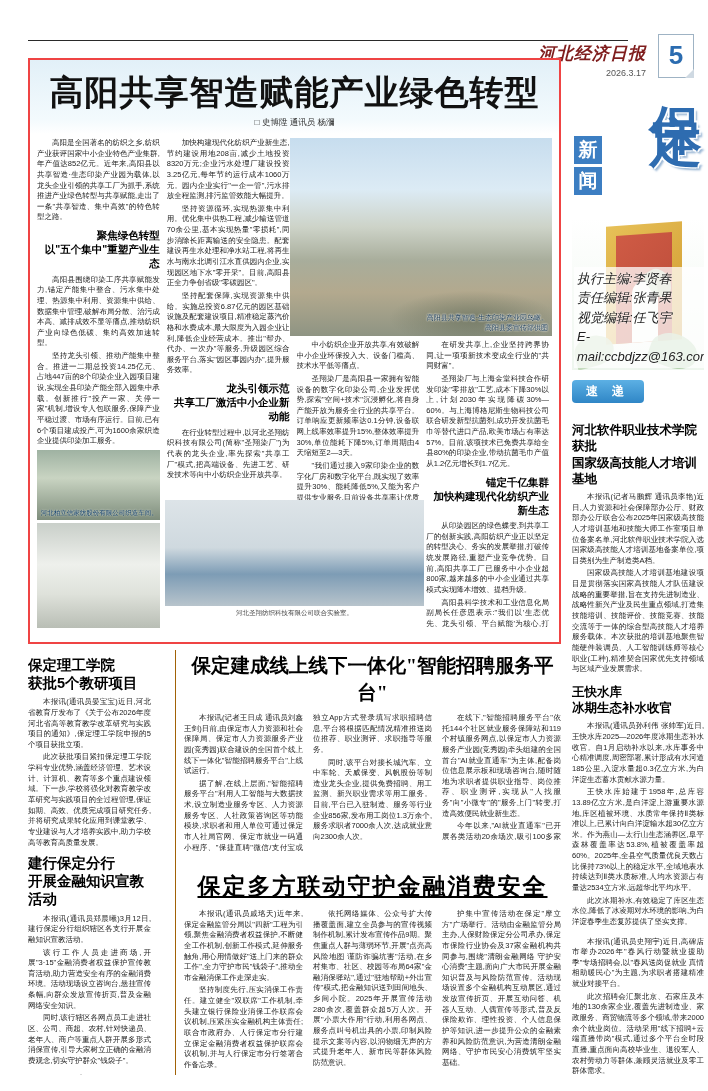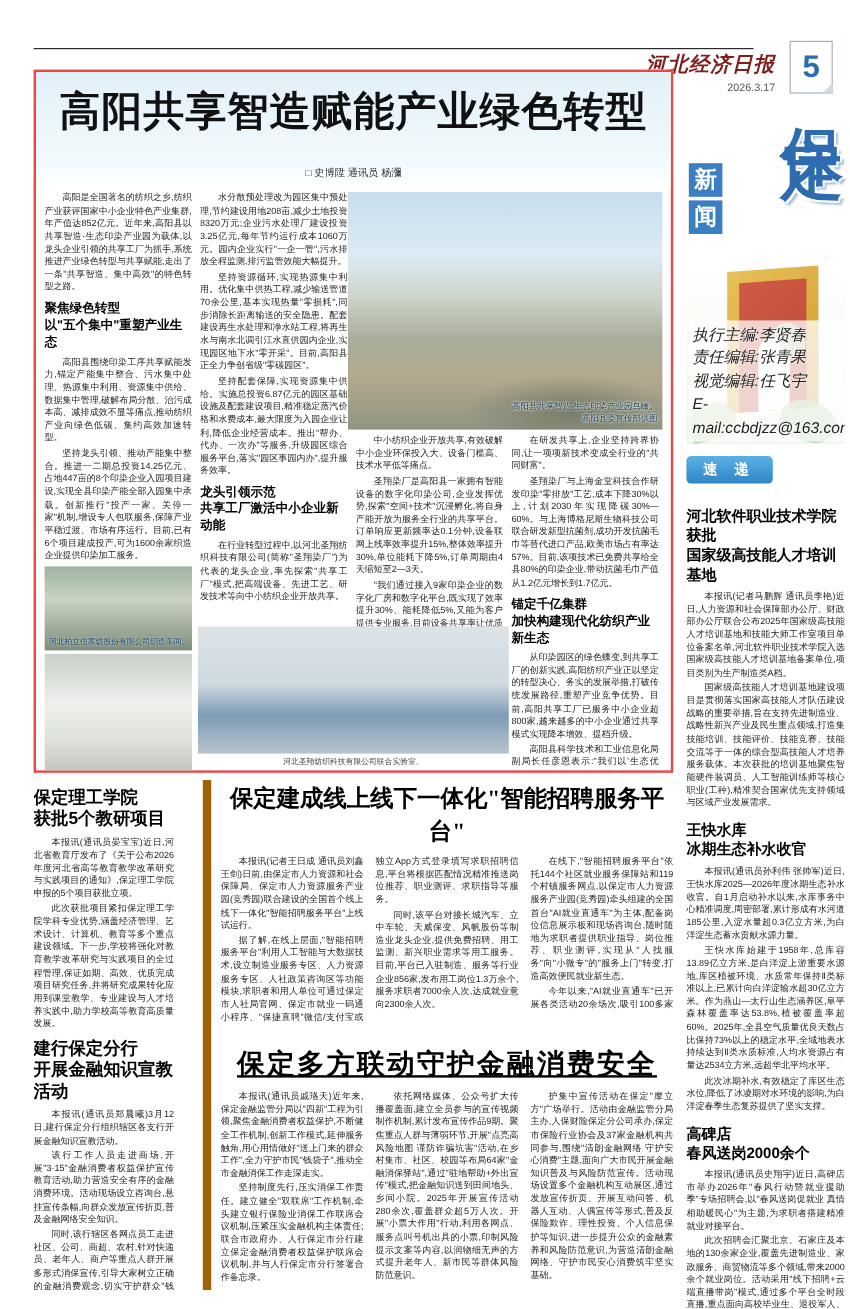--- a/index.html
+++ b/index.html
@@ -23,43 +23,43 @@
             border-left:9px solid transparent; border-bottom:9px solid #cfd9e2; }
 
   .content { position:absolute; left:28px; top:58px; right:4px; bottom:4px; display:flex; gap:7px; }
   .left-main { width:533px; flex:none; }
   .rail { flex:1; position:relative; padding-left:4px; }
 
   
   .main-box { border:2px solid #ef4444; height:586px; overflow:hidden; background:#fff; position:relative; }
   .m-head { background:linear-gradient(to bottom,#e2f0f8 0%,#f3fafd 80%,#ffffff 100%); padding:10px 6px 2px; text-align:center; }
   .m-head h1 { font-size:34px; font-weight:bold; letter-spacing:1px; color:#111; white-space:nowrap; }
-  .byline { font-size:8.5px; color:#333; margin:23px 0 3px; }
+  .byline { font-size:8.5px; color:#333; margin:1px 0 3px; }
   .m-body { position:relative; height:498px; padding:4px 7px; display:flex; gap:7px; overflow:hidden; }
   .mcol { width:calc(25% - 6px); flex:none; overflow:hidden; }
   .mcol p { font-size:7.5px; line-height:1.42; text-align:justify; text-indent:2em; margin-bottom:2px; color:#222; }
-  .mcol h3 { font-size:10.5px; text-align:left; line-height:1.35; margin:5px 0 4px; color:#000; }
+  .mcol h3 { font-size:10.5px; text-align:right; line-height:1.35; margin:5px 0 4px; color:#000; }
   .spacer200 { height:202px; }
   .aerial { position:absolute; top:4px; right:7px; width:262px; height:198px;
     background:linear-gradient(to bottom,#c7ddee 0%,#dcebf5 26%,#cdd3c8 45%,#a8ad9b 62%,#b3a98e 78%,#8e9483 100%); }
   .aerial:before { content:""; position:absolute; left:0; bottom:0; width:100%; height:44%;
     background:radial-gradient(120px 40px at 70% 80%, rgba(90,100,80,.55), transparent 70%); }
   .aerial-cap { position:absolute; right:4px; bottom:3px; text-align:right; font-size:7px; line-height:1.4;
     color:#10324f; text-shadow:0 0 2px #fff,0 0 2px #fff; }
   .ph { position:relative; width:100%; margin-top:3px; }
   .ph1 { height:70px; background:linear-gradient(to bottom,#9fb2a2 0%,#c9d4c2 40%,#7e8d7c 100%); }
   .ph2 { height:118px; background:linear-gradient(to bottom,#c9cfc9 0%,#eef0ec 35%,#dfe2db 60%,#aab0a6 100%); }
   .ph-cap { font-size:6.5px; color:#13406b; text-shadow:0 0 2px #fff; position:absolute; left:2px; bottom:2px; right:2px; text-align:right; }
   .photo3 { position:absolute; left:calc(25% + 3px); top:366px; width:calc(50% - 6px); height:106px;
     background:linear-gradient(to bottom,#dde4e8 0%,#cfd9df 45%,#7d9cb5 70%,#b8c4cc 100%); }
   .photo3 .below { position:absolute; left:0; right:0; bottom:-12px; text-align:center; color:#444; text-shadow:none; font-size:6.5px; }
 
   
   .bottom { display:flex; margin-top:6px; gap:8px; height:425px; overflow:hidden; }
-  .bcol { width:148px; flex:none; border-right:7px solid #a16207; padding-right:24px; overflow:hidden; }
+  .bcol { width:148px; flex:none; border-right:1px solid #a16207; padding-right:24px; overflow:hidden; }
   .bcol h2 { font-size:14.5px; line-height:1.25; margin:6px 0 5px; color:#000; }
   .bcol p, .rail p, .cols3 p { font-size:7.5px; line-height:1.42; text-align:justify; text-indent:2em; margin-bottom:2px; color:#222; }
   .bmid { flex:1; overflow:hidden; }
   .bmid h2 { font-family:"Liberation Serif","DejaVu Serif",serif; font-weight:bold; text-align:center; color:#000; }
   .h-m1 { font-size:19.5px; letter-spacing:0px; margin:2px 0 7px; }
   .h-m2 { font-size:23px; letter-spacing:2px; margin:10px 0 7px;text-decoration:underline; }
   .cols3 { column-count:3; column-gap:10px; height:148px; overflow:hidden; }
   .cols3.tall { height:172px; }
 
   
@@ -129,21 +129,21 @@
             <p>坚持龙头引领、推动产能集中整合。推进一二期总投资14.25亿元、占地447亩的8个印染企业入园项目建设,实现全县印染产能全部入园集中承载。创新推行"投产一家、关停一家"机制,增设专人包联服务,保障产业平稳过渡、市场有序运行。目前,已有6个项目建成投产,可为1600余家织造企业提供印染加工服务。</p>
             <div class="ph ph1">
               <div class="ph-cap">河北柏立信家纺股份有限公司织造车间。</div>
             </div>
             <div class="ph ph2">
               
             </div>
           </div>
 
           <div class="mcol c2">
-            <p>水分散预处理改为园区集中预处理,节约建设用地208亩,减少土地投资8320万元;企业污水处理厂建设投资3.25亿元,每年节约运行成本1060万元。园内企业实行"一企一管",污水排放全程监测,排污监管效能大幅提升。</p>
+            <p>加快构建现代化纺织产业新生态,节约建设用地208亩,减少土地投资8320万元;企业污水处理厂建设投资3.25亿元,每年节约运行成本1060万元。园内企业实行"一企一管",污水排放全程监测,排污监管效能大幅提升。</p>
             <p>坚持资源循环,实现热源集中利用。优化集中供热工程,减少输送管道70余公里,基本实现热量"零损耗",同步消除长距离输送的安全隐患。配套建设再生水处理和净水站工程,将再生水与南水北调引江水直供园内企业,实现园区地下水"零开采"。目前,高阳县正全力争创省级"零碳园区"。</p>
             <p>坚持配套保障,实现资源集中供给。实施总投资6.87亿元的园区基础设施及配套建设项目,精准稳定蒸汽价格和水费成本,最大限度为入园企业让利,降低企业经营成本。推出"帮办、代办、一次办"等服务,升级园区综合服务平台,落实"园区事园内办",提升服务效率。</p>
             <h3>
               <span>龙头引领示范</span><br>
               <span>共享工厂激活中小企业新动能</span>
             </h3>
             <p>在行业转型过程中,以河北圣翔纺织科技有限公司(简称"圣翔染厂")为代表的龙头企业,率先探索"共享工厂"模式,把高端设备、先进工艺、研发技术等向中小纺织企业开放共享。</p>
           </div>
 
           <div class="mcol c3">
@@ -265,24 +265,20 @@
         <h2>
           <span>王快水库</span><br>
           <span>冰期生态补水收官</span>
         </h2>
         <p>本报讯(通讯员孙利伟 张帅军)近日,王快水库2025—2026年度冰期生态补水收官。自1月启动补水以来,水库事务中心精准调度,周密部署,累计形成有水河道185公里,入淀水量超0.3亿立方米,为白洋淀生态蓄水贡献水源力量。</p>
         <p>王快水库始建于1958年,总库容13.89亿立方米,是白洋淀上游重要水源地,库区植被环境、水质常年保持Ⅱ类标准以上,已累计向白洋淀输水超30亿立方米。作为燕山—太行山生态涵养区,阜平森林覆盖率达53.8%,植被覆盖率超60%。2025年,全县空气质量优良天数占比保持73%以上的稳定水平,全域地表水持续达到Ⅱ类水质标准,人均水资源占有量达2534立方米,远超华北平均水平。</p>
         <p>此次冰期补水,有效稳定了库区生态水位,降低了冰凌期对水环境的影响,为白洋淀春季生态复苏提供了坚实支撑。</p>
       </article>
 
       <article>
-        <h2>
-          <span>高碑店</span><br>
-          <span>春风送岗2000余个</span>
-        </h2>
         <p>本报讯(通讯员史翔宇)近日,高碑店市举办2026年"春风行动暨就业援助季"专场招聘会,以"春风送岗促就业 真情相助暖民心"为主题,为求职者搭建精准就业对接平台。</p>
         <p>此次招聘会汇聚北京、石家庄及本地的130余家企业,覆盖先进制造业、家政服务、商贸物流等多个领域,带来2000余个就业岗位。活动采用"线下招聘+云端直播带岗"模式,通过多个平台全时段直播,重点面向高校毕业生、退役军人、农村劳动力等群体,兼顾灵活就业及零工群体需求。</p>
 
       </article>
 
     </aside>
   </div>
 </div>
 
 </body></html>

